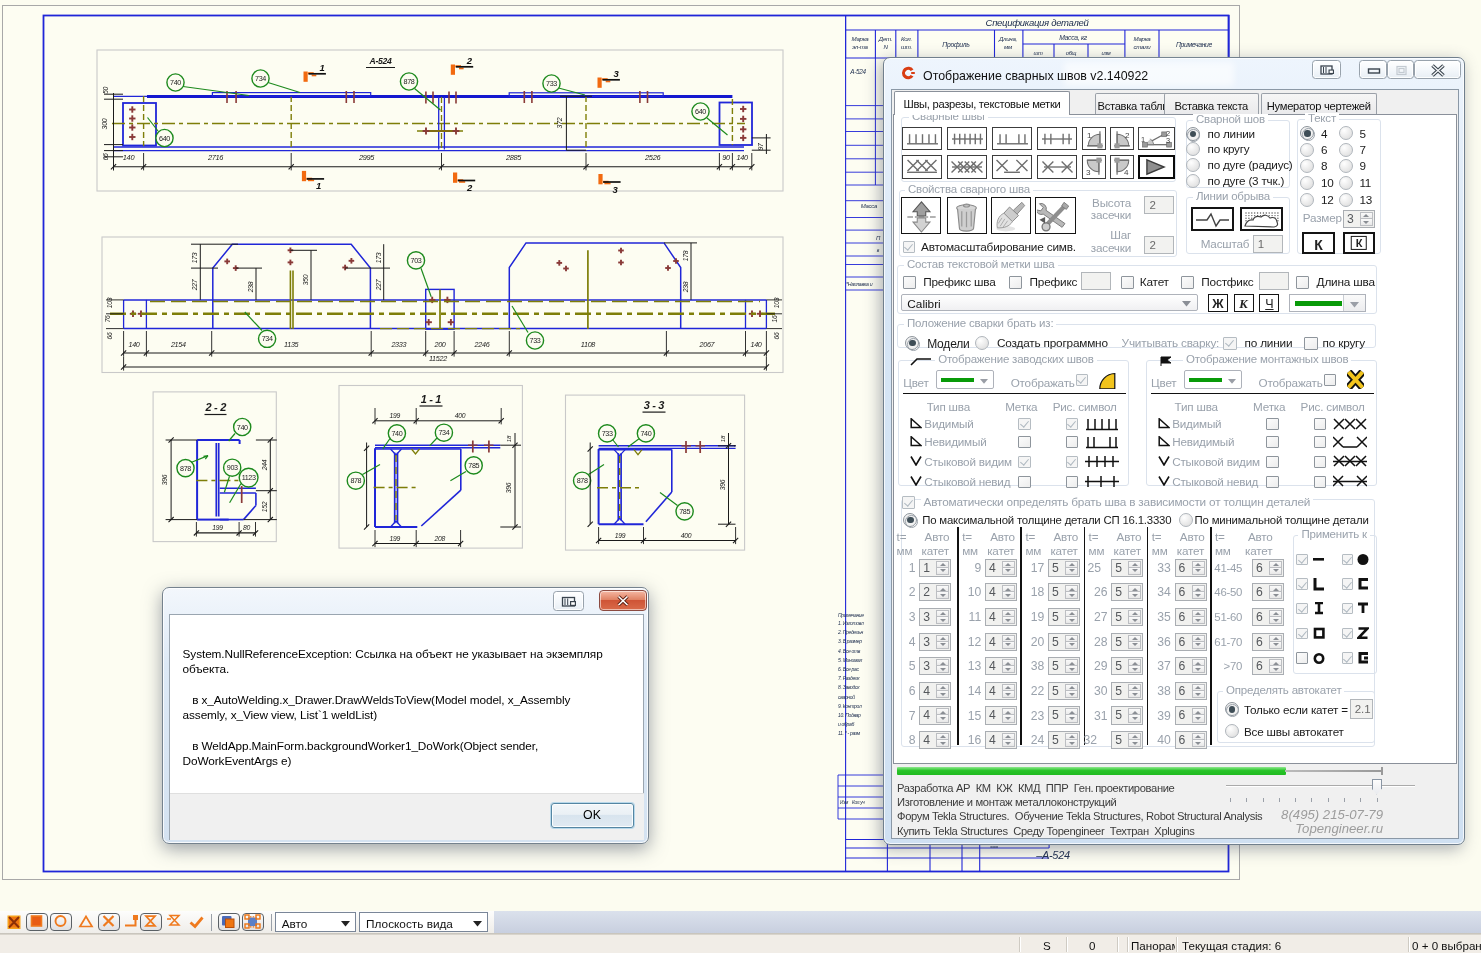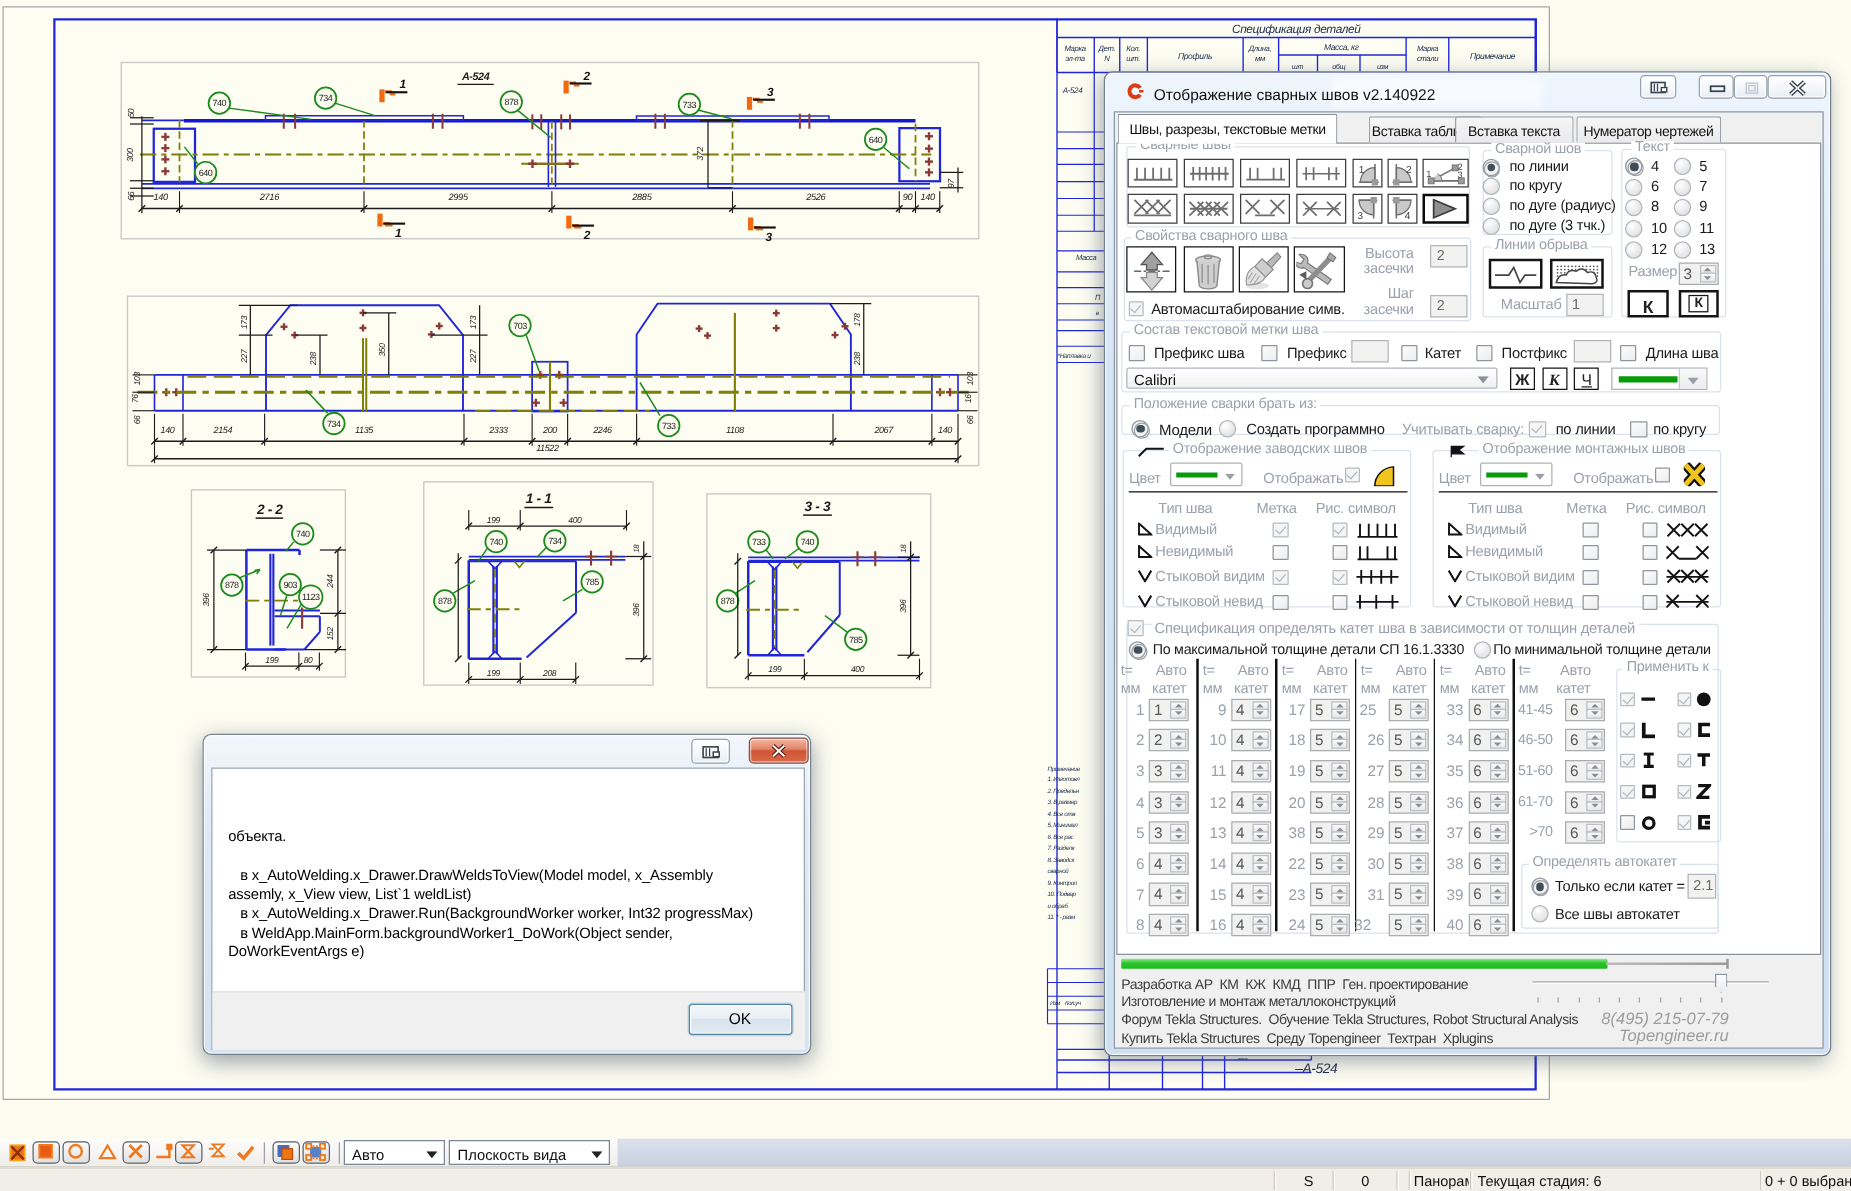--- a/index.html
+++ b/index.html
@@ -1049,21 +1049,21 @@
     <div style="position:absolute;left:288.2px;top:418.0px;font-size:11.7px;color:#9aa2ac;line-height:1;letter-spacing:-0.2px;transform-origin:left;white-space:nowrap;">Стыковой невид</div>
     <span class="cbu" style="left:382.1px;top:417.5px;width:12.5px;height:12.5px;"></span>
     <span class="cbu" style="left:429.6px;top:417.5px;width:12.5px;height:12.5px;"></span>
     <svg style="position:absolute;left:448.6px;top:417.3px" width="34" height="13" viewBox="0 0 34 13">
       <path d="M0,1 L10,11 M10,1 L0,11" stroke="#111" stroke-width="1.5"></path>
       <path d="M24,1 L34,11 M34,1 L24,11" stroke="#111" stroke-width="1.5"></path>
       <path d="M0,6.5 H34" stroke="#111" stroke-width="1.5"></path>
     </svg>
     <div class="" style="left:16.6px;top:441.0px;width:474.4px;height:248.0px;border:1px solid #dbe2ec;border-radius:3px;"></div>
     <span class="cbd" style="left:18.3px;top:438.0px;width:13px;height:13px;"></span>
-    <div style="position:absolute;left:36.6px;top:439.0px;font-size:11.8px;color:#9aa2ac;line-height:1;letter-spacing:-0.2px;transform-origin:left;white-space:nowrap;background:#fff;padding:0 3px;">Спецификация определять катет шва в зависимости от толщин деталей</div>
+    <div style="position:absolute;left:36.6px;top:439.0px;font-size:11.8px;color:#9aa2ac;line-height:1;letter-spacing:-0.2px;transform-origin:left;white-space:nowrap;background:#fff;padding:0 3px;">Автоматически определять брать шва в зависимости от толщин деталей</div>
     <span class="rbs" style="left:19.3px;top:455.1px;width:14px;height:14px;"></span>
     <div style="position:absolute;left:38.2px;top:456.6px;font-size:11.4px;color:#1b1b1b;line-height:1;letter-spacing:-0.2px;transform-origin:left;white-space:nowrap;">По максимальной толщине детали СП 16.1.3330</div>
     <span class="rbu" style="left:294.8px;top:455.1px;width:14px;height:14px;"></span>
     <div style="position:absolute;left:310.6px;top:456.6px;font-size:11.4px;color:#1b1b1b;line-height:1;letter-spacing:-0.2px;transform-origin:left;white-space:nowrap;">По минимальной толщине детали</div>
     <div class="" style="left:73.2px;top:469.0px;width:1.6px;height:218.0px;background:#111;"></div>
     <div class="" style="left:136.4px;top:469.0px;width:1.6px;height:218.0px;background:#111;"></div>
     <div class="" style="left:199.6px;top:469.0px;width:1.6px;height:218.0px;background:#111;"></div>
     <div class="" style="left:262.8px;top:469.0px;width:1.6px;height:218.0px;background:#111;"></div>
     <div class="" style="left:326.0px;top:469.0px;width:1.6px;height:218.0px;background:#111;"></div>
     <div style="position:absolute;left:12.6px;top:472.5px;font-size:11.7px;color:#9aa2ac;line-height:1;letter-spacing:-0.2px;transform-origin:left;white-space:nowrap;">t=</div>
@@ -1621,24 +1621,24 @@
         <path d="M11,6.5 V13 M13.7,6.5 V13" stroke="#39434d" stroke-width="1"></path>
         <rect x="16" y="9" width="6" height="5" fill="#39434d"></rect>
         <rect x="17.2" y="10.2" width="3.6" height="2.6" fill="#fff"></rect>
       </svg></div>
     <div style="left:435.5px;top:1.5px;width:48.5px;height:21.5px;border:1px solid #8c4a40;border-radius:4px;background:linear-gradient(#f5b8a4,#e08365 45%,#cf5436 50%,#d96b4a);box-shadow:inset 0 0 0 1px rgba(255,255,255,.55);"><svg width="46" height="20" viewBox="0 0 46 20">
         <path d="M18.5,5.5 L27.5,14 M27.5,5.5 L18.5,14" stroke="#5c1f12" stroke-width="3.4"></path>
         <path d="M18.5,5.5 L27.5,14 M27.5,5.5 L18.5,14" stroke="#fff" stroke-width="1.6"></path>
       </svg></div>
     <div style="left:6px;top:26px;width:475px;height:226px;background:#fff;border:1px solid #9aa5b0"></div>
     <div style="left:6.5px;top:204.5px;width:474px;height:47px;background:#f0f0f0;border-top:1px solid #dfdfdf"></div>
+    <div style="left:19.599999999999994px;top:58.5px;font-size:11.8px;letter-spacing:-0.1px;color:#000;white-space:nowrap">System.NullReferenceException: Ссылка на объект не указывает на экземпляр</div>
     <div style="left:19.599999999999994px;top:73.8px;font-size:11.8px;letter-spacing:-0.1px;color:#000;white-space:nowrap">объекта.</div>
     <div style="left:19.599999999999994px;top:104.5px;font-size:11.8px;letter-spacing:-0.1px;color:#000;white-space:nowrap">&nbsp;&nbsp;&nbsp;в x_AutoWelding.x_Drawer.DrawWeldsToView(Model model, x_Assembly</div>
     <div style="left:19.599999999999994px;top:119.8px;font-size:11.8px;letter-spacing:-0.1px;color:#000;white-space:nowrap">assemly, x_View view, List`1 weldList)</div>
-    <div style="left:19.599999999999994px;top:135.1px;font-size:11.8px;letter-spacing:-0.1px;color:#000;white-space:nowrap">&nbsp;&nbsp;&nbsp;в x_AutoWelding.x_Drawer.Run(BackgroundWorker worker, Int32 progressMax)</div>
     <div style="left:19.599999999999994px;top:150.5px;font-size:11.8px;letter-spacing:-0.1px;color:#000;white-space:nowrap">&nbsp;&nbsp;&nbsp;в WeldApp.MainForm.backgroundWorker1_DoWork(Object sender,</div>
     <div style="left:19.599999999999994px;top:165.8px;font-size:11.8px;letter-spacing:-0.1px;color:#000;white-space:nowrap">DoWorkEventArgs e)</div>
     <div style="left:387.5px;top:214.5px;width:83px;height:25px;border:1px solid #5586a3;border-radius:3px;background:linear-gradient(#f2f6f9,#eaf0f5 45%,#d8e4ee 50%,#e0eaf2);box-shadow:0 0 0 1px #b8d8ea,inset 0 0 0 1px #fbfdfe;">
       <span style="left:50%;top:4.5px;transform:translateX(-50%);font-size:12.4px;color:#000">OK</span>
     </div>
   </div>
 <div id="tbar">
     <div style="position:absolute;left:493.5px;top:0;width:987.5px;height:21.5px;background:linear-gradient(#dbe1ec,#c8cfdf)"></div>
     <div style="position:absolute;left:6.6px;top:1.6px;width:14px;height:18.2px;">
       <svg width="14" height="18" viewBox="0 0 14 18" style="position:absolute;left:0;top:0">

